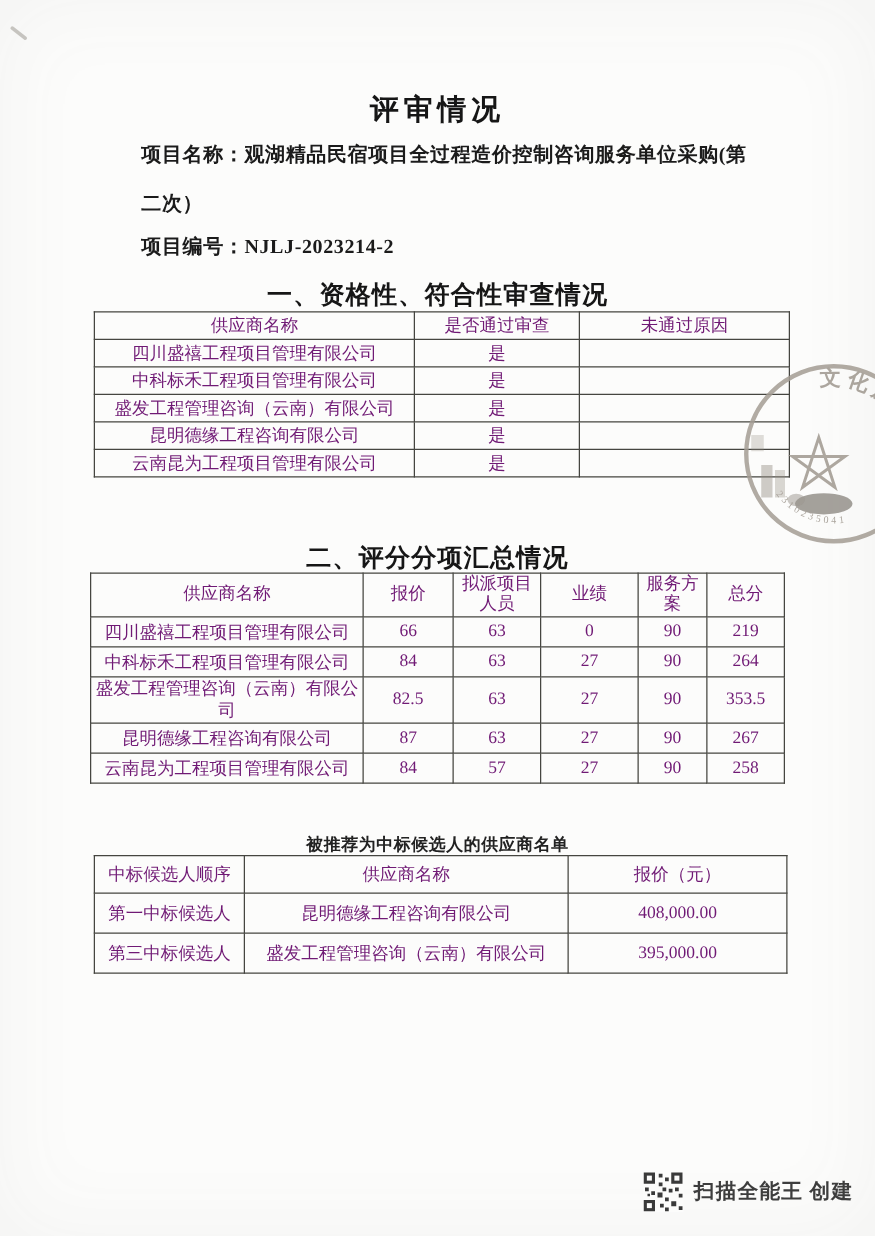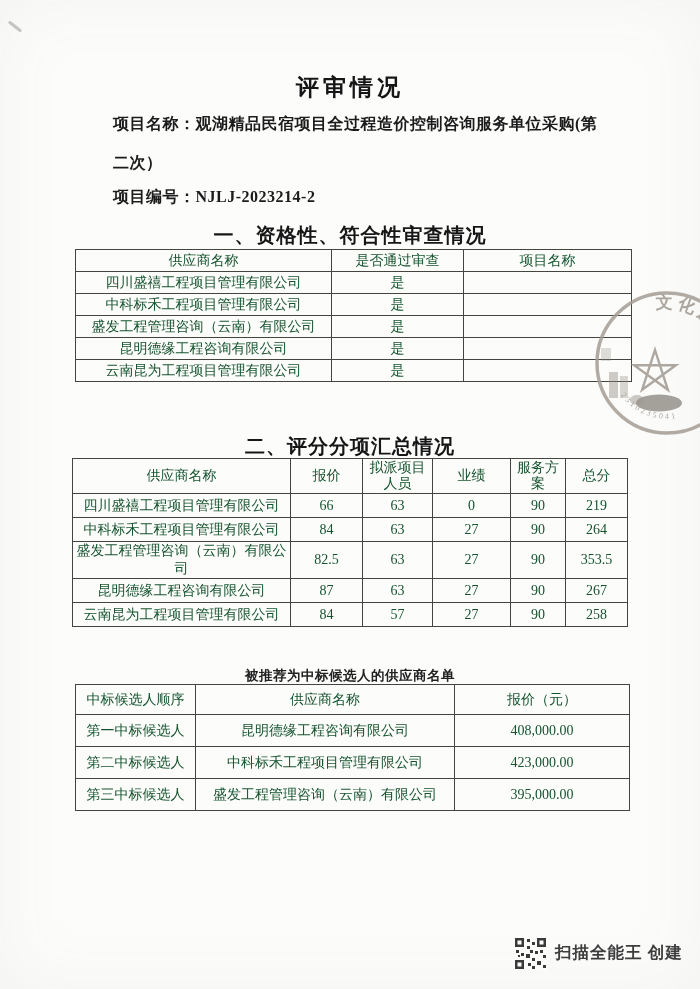--- a/index.html
+++ b/index.html
@@ -31,21 +31,21 @@
   }
   .h1pos{top:222px;}
   .h2pos{top:433px;}
   .h3pos{top:644px;}
   .sub-heading{
     position:absolute;top:667px;left:0;width:100%;text-align:center;
     font-size:13.5px;font-weight:600;color:#222;letter-spacing:.5px;
   }
   table.tbl{
     position:absolute;border-collapse:collapse;table-layout:fixed;
-    font-size:14px;text-align:center;color:#14532d;
+    font-size:14px;text-align:center;color:#701a75;
   }
   .tbl th,.tbl td{
     border:1.5px solid #454540;font-weight:normal;padding:0 3px;
     overflow:hidden;vertical-align:middle;
   }
   .tbl th{font-weight:normal;}
   .tbl1{left:75px;top:249px;width:557px;}
   .tbl1 th{height:21px;}
   .tbl1 td{height:21px;}
   .tbl2{left:72px;top:458px;width:556px;}
@@ -80,21 +80,21 @@
   <table class="tbl tbl1">
     <colgroup>
         <col style="width:256px">
         <col style="width:132px">
         <col>
       </colgroup>
     <thead>
       <tr>
         <th>供应商名称</th>
         <th>是否通过审查</th>
-        <th>项目名称</th>
+        <th>未通过原因</th>
       </tr>
     </thead>
     <tbody>
       <tr>
         <td>四川盛禧工程项目管理有限公司</td>
         <td>是</td>
         <td></td>
       </tr>
       <tr>
         <td>中科标禾工程项目管理有限公司</td>
@@ -197,25 +197,20 @@
         <th>中标候选人顺序</th>
         <th>供应商名称</th>
         <th>报价（元）</th>
       </tr>
     </thead>
     <tbody>
       <tr>
         <td>第一中标候选人</td>
         <td>昆明德缘工程咨询有限公司</td>
         <td>408,000.00</td>
-      </tr>
-      <tr>
-        <td>第二中标候选人</td>
-        <td>中科标禾工程项目管理有限公司</td>
-        <td>423,000.00</td>
       </tr>
       <tr>
         <td>第三中标候选人</td>
         <td>盛发工程管理咨询（云南）有限公司</td>
         <td>395,000.00</td>
       </tr>
     </tbody>
   </table>
 
   <svg class="seal" viewBox="0 0 160 160" xmlns="http://www.w3.org/2000/svg">

